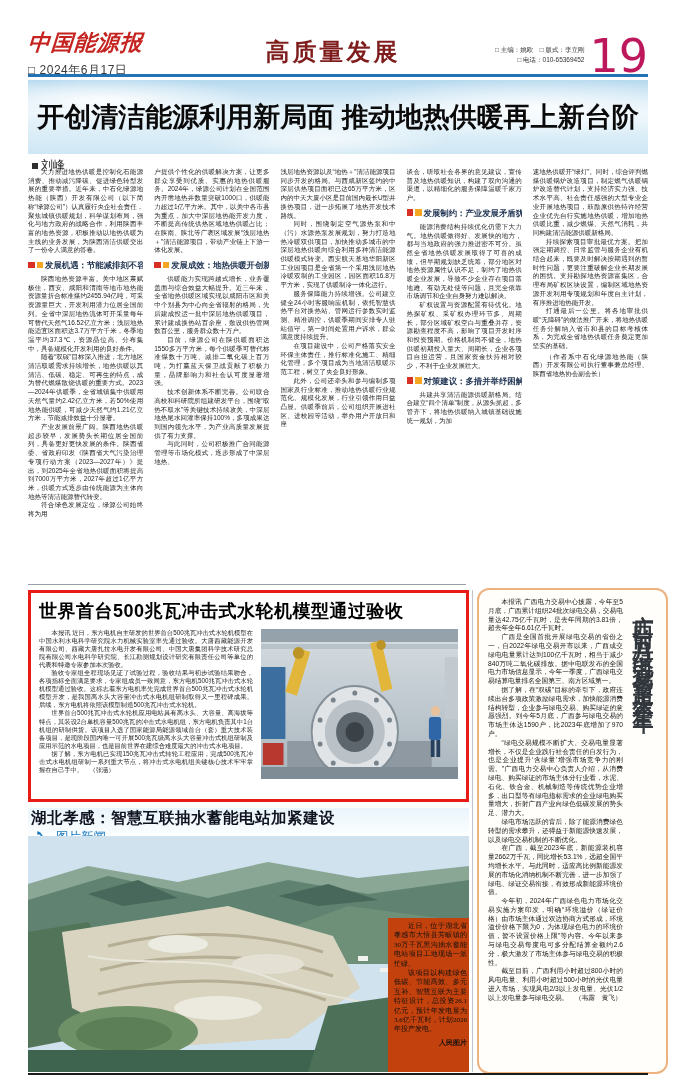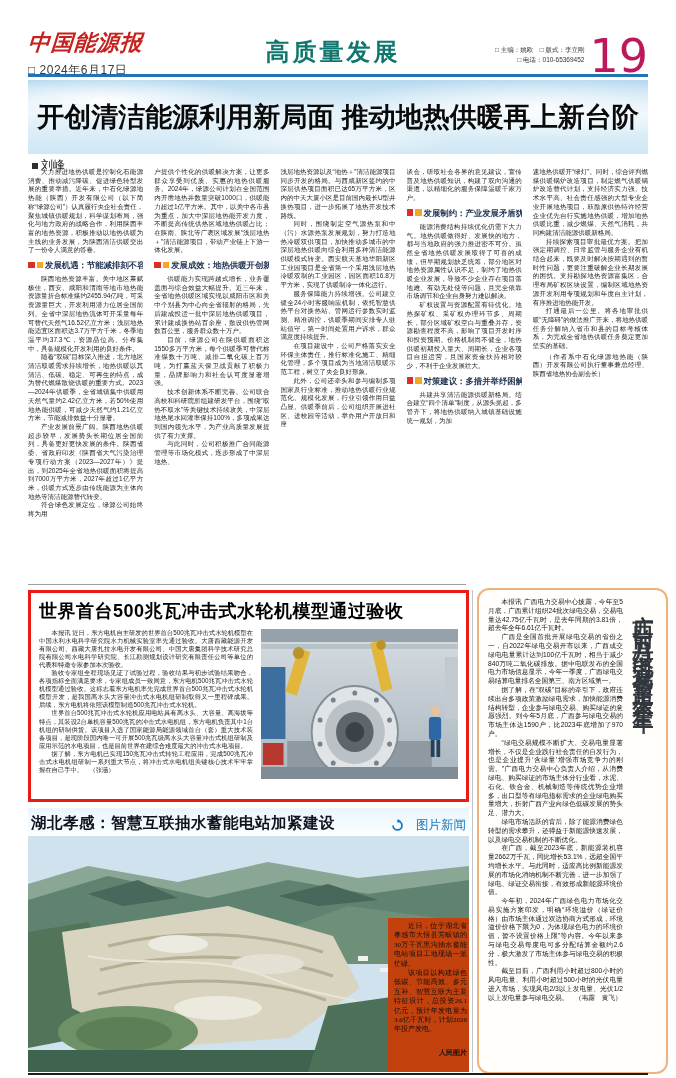--- a/index.html
+++ b/index.html
@@ -4,21 +4,21 @@
 <style>
 * { margin:0; padding:0; box-sizing:border-box; }
 body { width:676px; background:#e9e9e9; font-family:"Liberation Sans","DejaVu Sans",sans-serif; }
 .page { position:relative; width:676px; height:1078px; background:#fff; overflow:hidden; margin:0 auto; }
 
 
 .masthead { position:absolute; left:28px; top:28px; width:620px; height:46px; display:flex; align-items:flex-start; }
 .logo-block { width:175px; }
 .logo { font-family:"DejaVu Serif","Liberation Serif",serif; font-weight:bold; font-style:italic; font-size:22px; color:#c5231f; letter-spacing:1px; transform:skewX(-4deg); }
 .date-line { font-size:12px; color:#3a3a3a; margin-top:4px; letter-spacing:.5px; }
-.section-title { flex:1; text-align:center; font-size:24px; font-weight:900; color:#0f766e; letter-spacing:3px; padding-top:8px; }
+.section-title { flex:1; text-align:center; font-size:24px; font-weight:900; color:#7f1d1d; letter-spacing:3px; padding-top:8px; }
 .mast-right { width:185px; display:flex; justify-content:flex-end; align-items:flex-start; gap:5px; padding-top:8px; }
 .credits { text-align:right; font-size:6.5px; color:#333; line-height:9.5px; padding-top:9px; }
 .page-num { font-size:46px; color:#be185d; line-height:40px; font-weight:400; font-family:"DejaVu Sans",sans-serif; }
 .page-num-underline { position:absolute; right:0; top:48px; width:13px; height:2px; background:#222; }
 .blue-rule { position:absolute; left:28px; top:74px; width:620px; height:2.5px; background:#2272b5; }
 
 
 .headline-band { position:absolute; left:28px; top:80px; width:620px; height:74px;
  background:
   radial-gradient(ellipse 220px 34px at 12% 28%, rgba(255,255,255,.95), transparent 70%),
@@ -47,27 +47,27 @@
 
 
 .red-box { position:absolute; left:28px; top:590px; width:441px; height:212px; border:3.5px solid #e81b17; background:#fff; padding:5px 8px 4px; }
 .red-box-headline { font-size:18px; font-weight:900; color:#000; letter-spacing:.5px; margin:1px 0 6px; white-space:nowrap; }
 .red-box-content { display:flex; gap:8px; }
 .red-box-text { width:214px; }
 .red-box-text .body-p { font-size:6.3px; line-height:8.05px; }
 .red-box-photo { flex:1; height:150px; overflow:hidden; }
 
 
-.photo-news-head { position:absolute; left:28px; top:808px; width:441px; height:26px; display:flex; align-items:flex-end; justify-content:space-between; background:linear-gradient(180deg,#eaf5fc,#fbfeff); padding:0 3px; }
+.photo-news-head { position:absolute; left:28px; top:808px; width:441px; height:26px; display:flex; align-items:flex-start; justify-content:space-between; background:linear-gradient(180deg,#eaf5fc,#fbfeff); padding:0 3px;flex-direction:column; }
 .pn-headline { font-size:15.5px; font-weight:900; color:#0f1320; letter-spacing:.5px; }
 .pn-tag { display:flex; align-items:center; gap:12px; color:#1678be; font-weight:normal; font-size:12.5px; }
 .aerial-photo { position:absolute; left:28px; top:836px; width:441px; height:236px; }
 .caption-panel { position:absolute; left:388px; top:918px; width:81px; height:154px; background:#c2410c; padding:4px 2px 0 6px; }
 .caption-panel .body-p { font-family:"Liberation Serif","DejaVu Serif",serif; font-size:7px; line-height:9.4px; color:#101010; }
-.caption-credit { font-family:"Liberation Serif","DejaVu Serif",serif; font-size:7px; text-align:right; margin-top:13px; font-weight:bold; color:#101010; }
+.caption-credit { font-family:"Liberation Serif","DejaVu Serif",serif; font-size:7px; text-align:right; margin-top:3px; font-weight:bold; color:#101010; }
 
 
 .right-box { position:absolute; left:477px; top:588px; width:191px; height:486px; border:2.5px solid #eeb27f; border-radius:12px; background:#fffefb; padding:8px 8px 6px 9px; overflow:hidden; }
 .v-headline { float:right; writing-mode:vertical-rl; text-orientation:upright; font-size:21px; font-weight:900; color:#32373d; letter-spacing:7px; line-height:30px; height:400px; margin:0 0 4px 5px; }
 .right-box .body-p { font-size:6.7px; line-height:8.8px; color:#141414; }
 </style>
 </head>
 <body>
 
 <div class="page">

